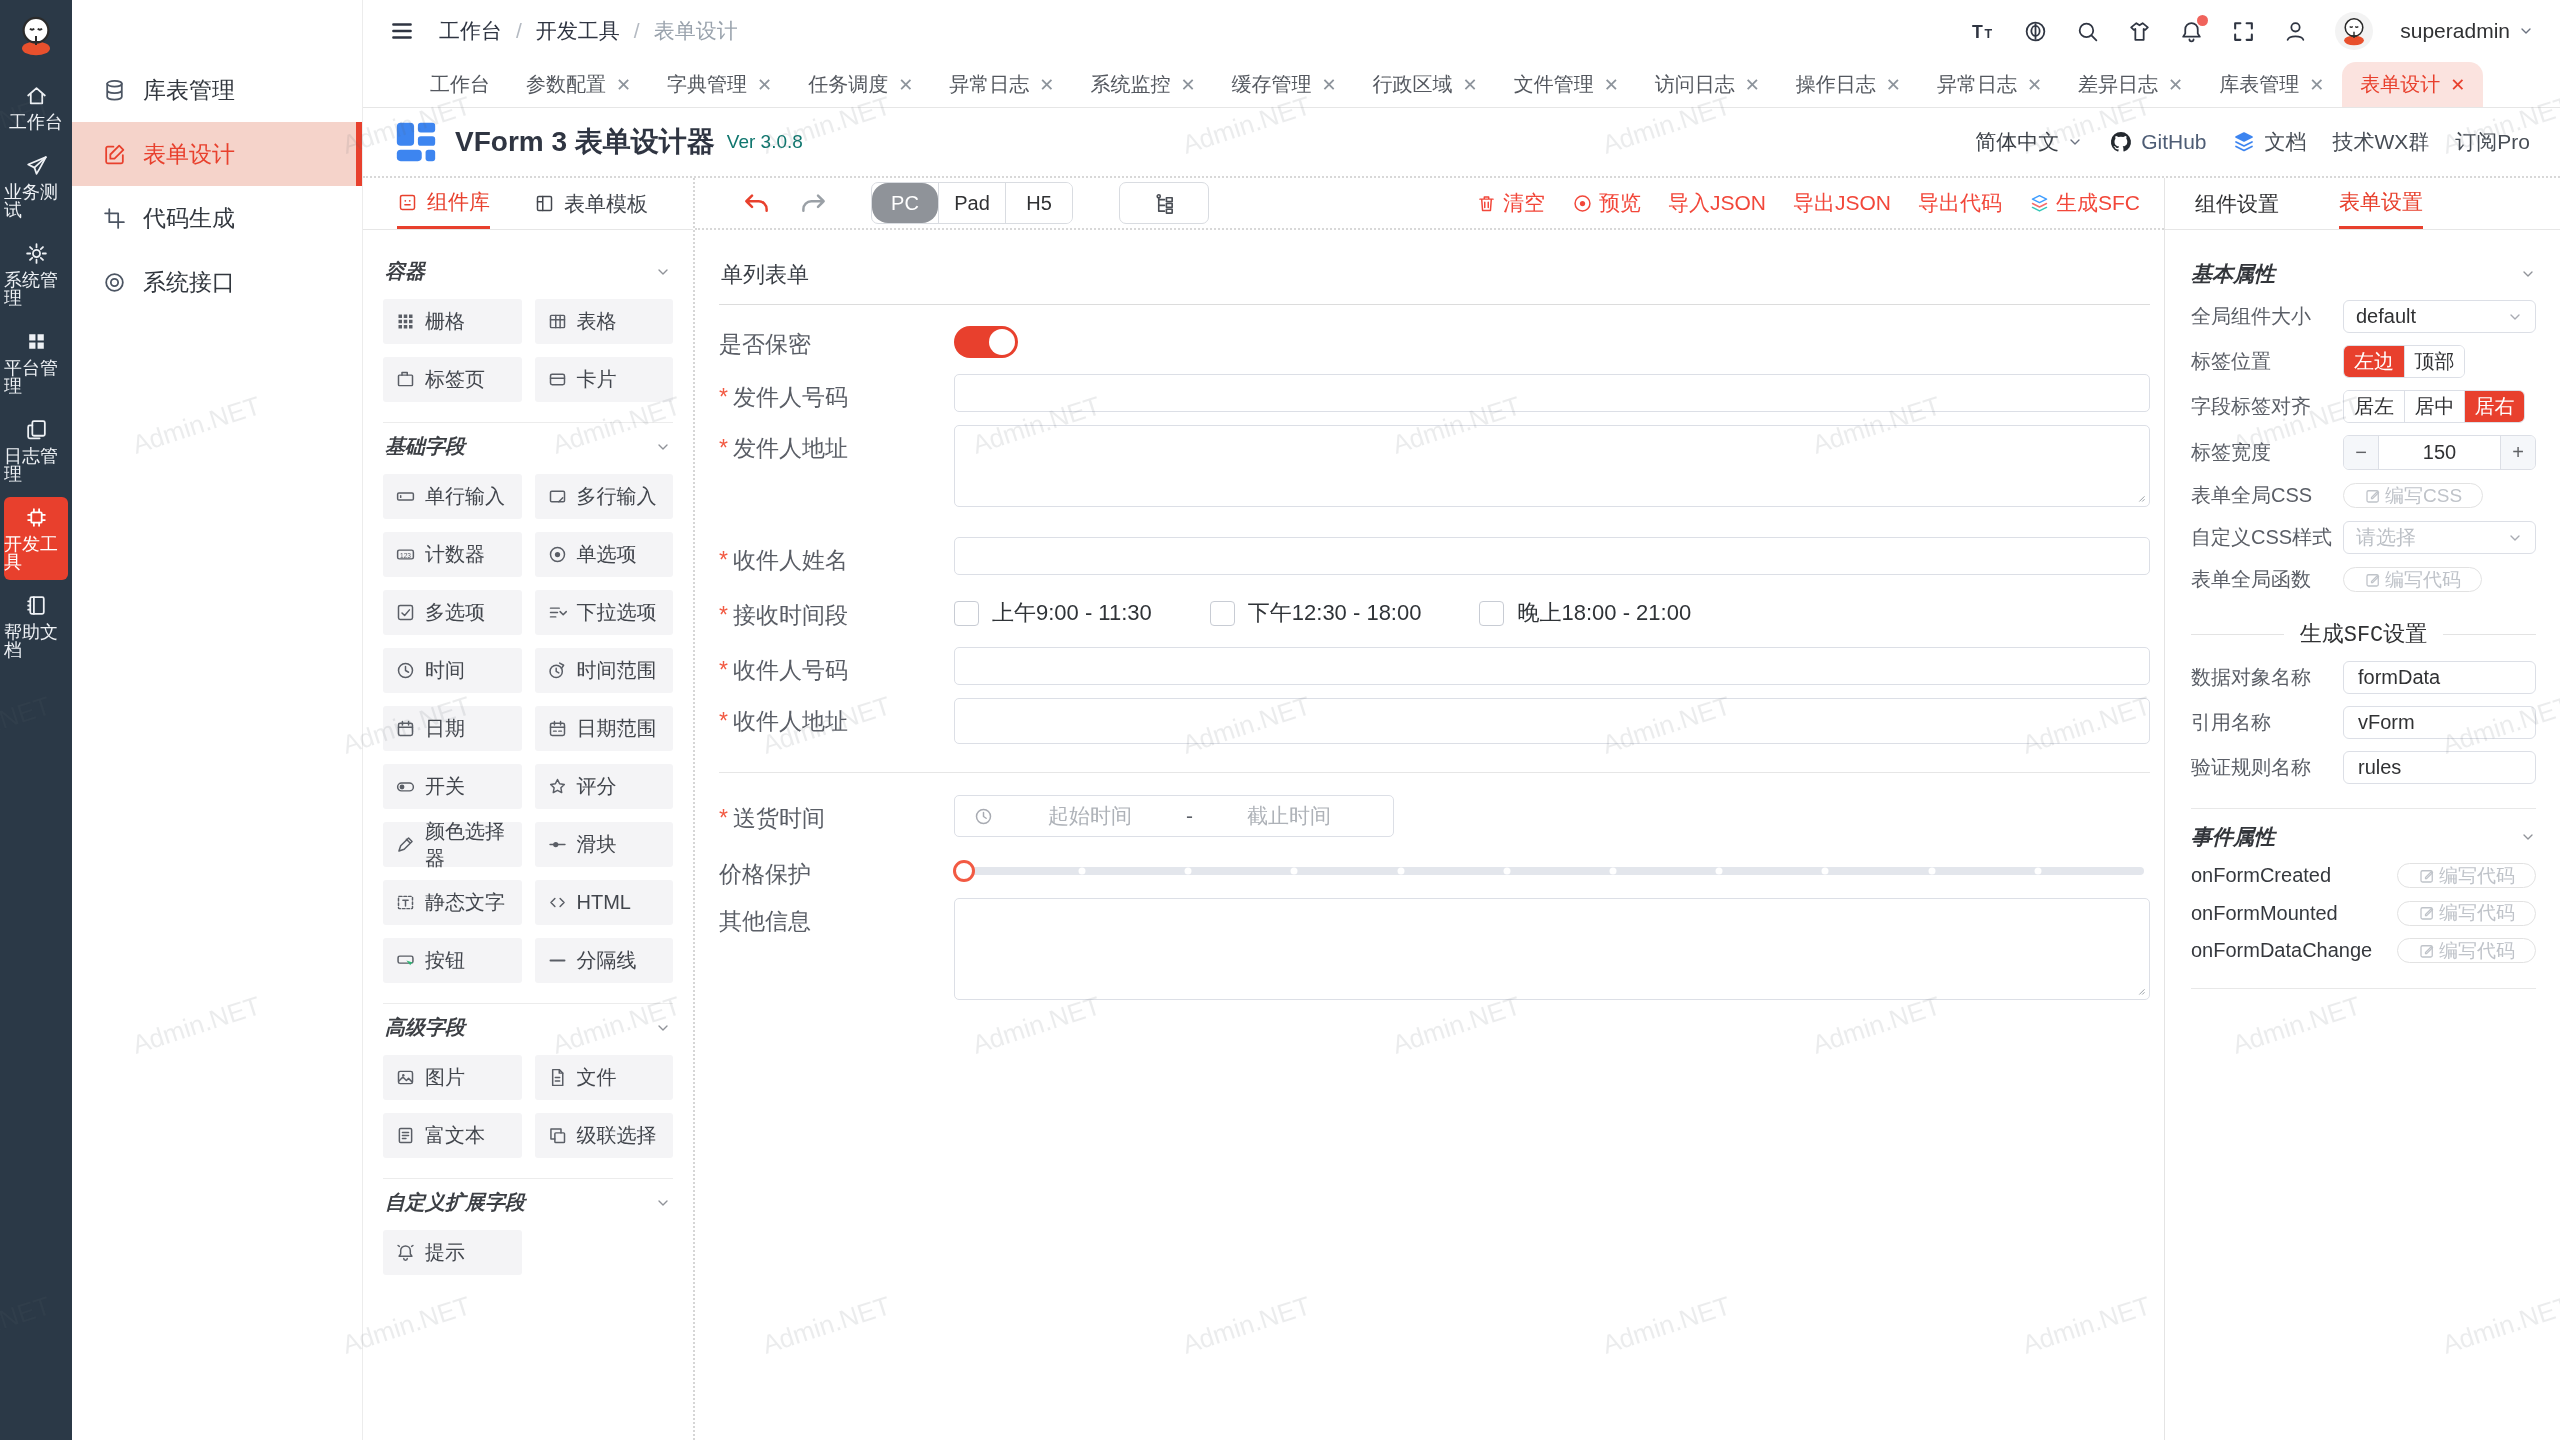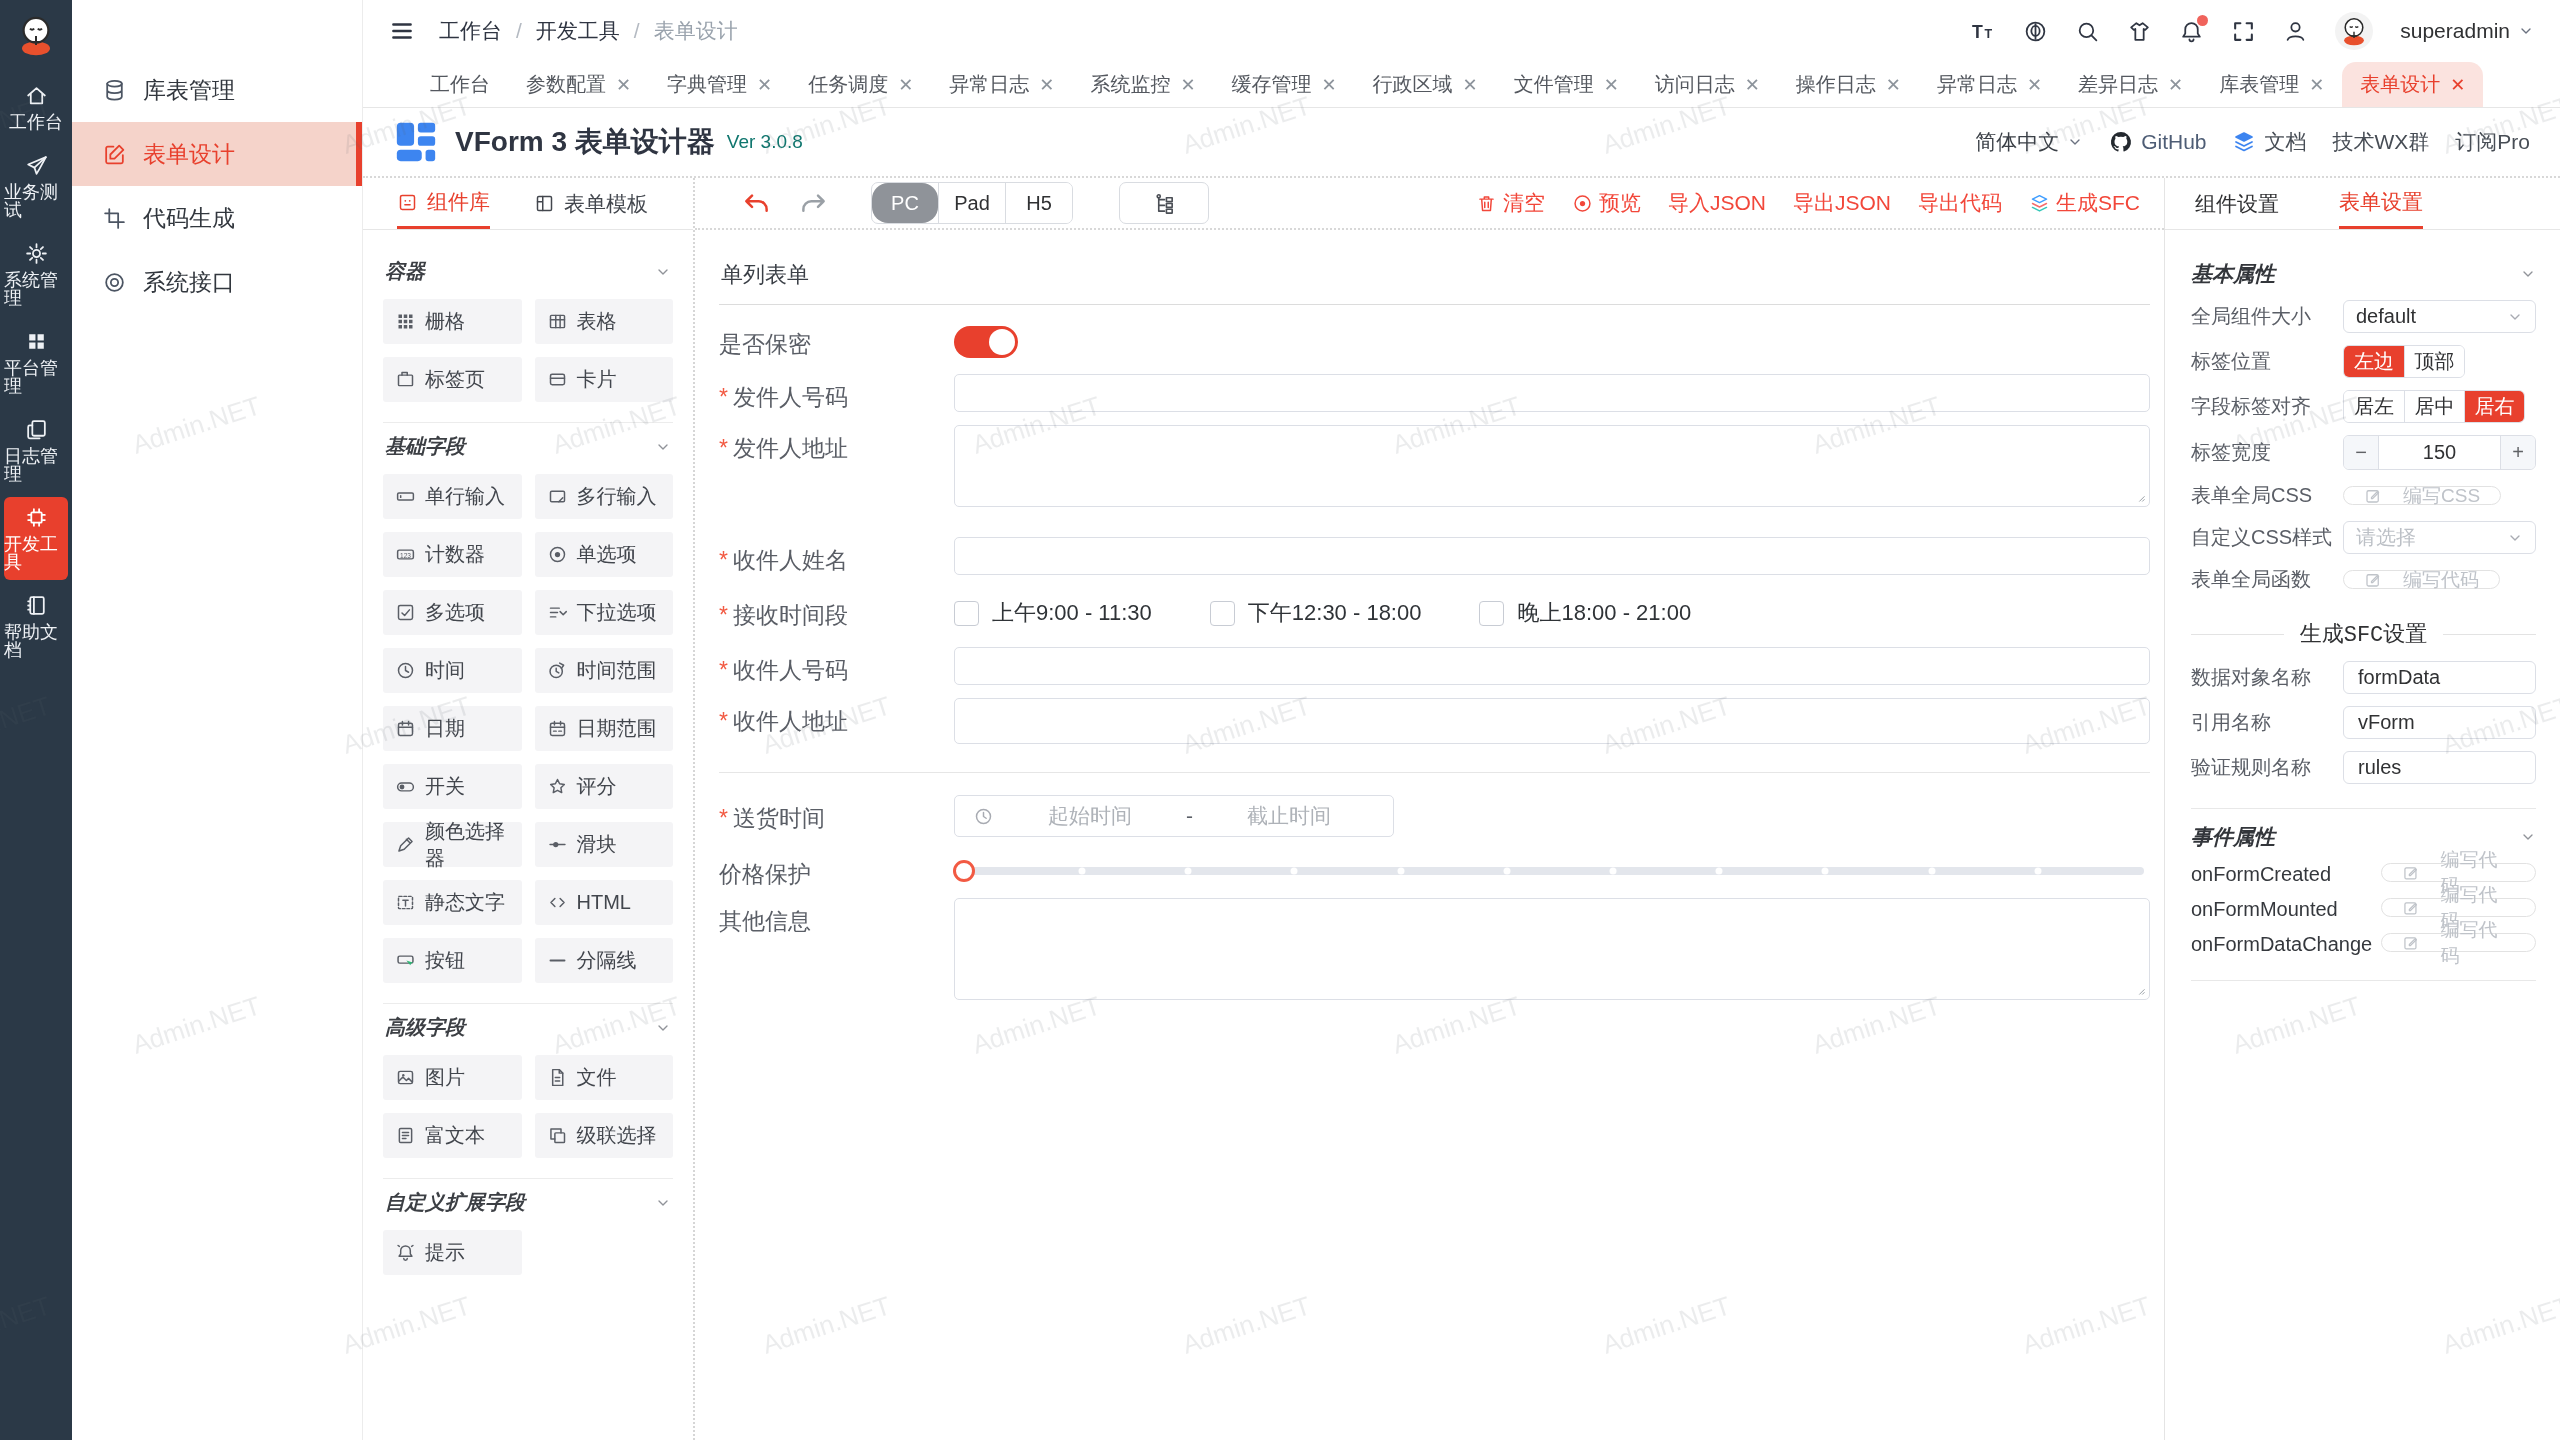--- a/index.html
+++ b/index.html
@@ -149,21 +149,21 @@
   .seg{display:inline-flex;border:1px solid #dcdfe6;border-radius:6px;overflow:hidden;}
   .segb{min-width:60px;height:31px;display:flex;align-items:center;justify-content:center;font-size:20px;
         background:#fff;color:#303133;border-left:1px solid #dcdfe6;cursor:pointer;padding:0 6px;box-sizing:border-box;}
   .segb:first-child{border-left:none;}
   .segb.active{background:#e8402d;color:#fff;}
   .stepper{display:flex;width:100%;height:33px;border:1px solid #dcdfe6;border-radius:6px;overflow:hidden;}
   .stbtn{width:34px;background:#f5f7fa;display:flex;align-items:center;justify-content:center;font-size:20px;
          color:#606266;cursor:pointer;flex:none;}
   .stval{flex:1;display:flex;align-items:center;justify-content:center;font-size:20px;color:#303133;
          border-left:1px solid #dcdfe6;border-right:1px solid #dcdfe6;}
-  .pill{display:inline-flex;align-items:center;gap:21px;height:19px;padding:0 20px;border:1px solid #e2e2e2;
+  .pill{display:inline-flex;align-items:center;gap:3px;height:25px;padding:0 20px;border:1px solid #e2e2e2;
         border-radius:17px;font-size:19px;color:#bfc3c9;background:#fff;cursor:pointer;box-sizing:border-box;}
   .pill svg{width:18px;height:18px;}
   .sfc-head{display:flex;align-items:center;margin:26px 0 4px;font-family:Liberation Mono, monospace;}
   .sfc-head .line{flex:1;height:1px;background:#e3e3e3;}
   .sfc-head .txt{margin:0 16px;font-size:22px;color:#303133;}
   .txtinp{width:100%;height:33px;border:1px solid #dcdfe6;border-radius:6px;box-sizing:border-box;
           padding:0 14px;font-size:20px;color:#303133;font-family:"Liberation Sans","DejaVu Sans",sans-serif;
           background:#fff;outline:none;}
   .shr{border:none;border-top:1px solid #e8e8e8;margin:24px 0 4px;}
   .evlabel{width:190px;flex:none;font-size:20px;color:#35383d;}

